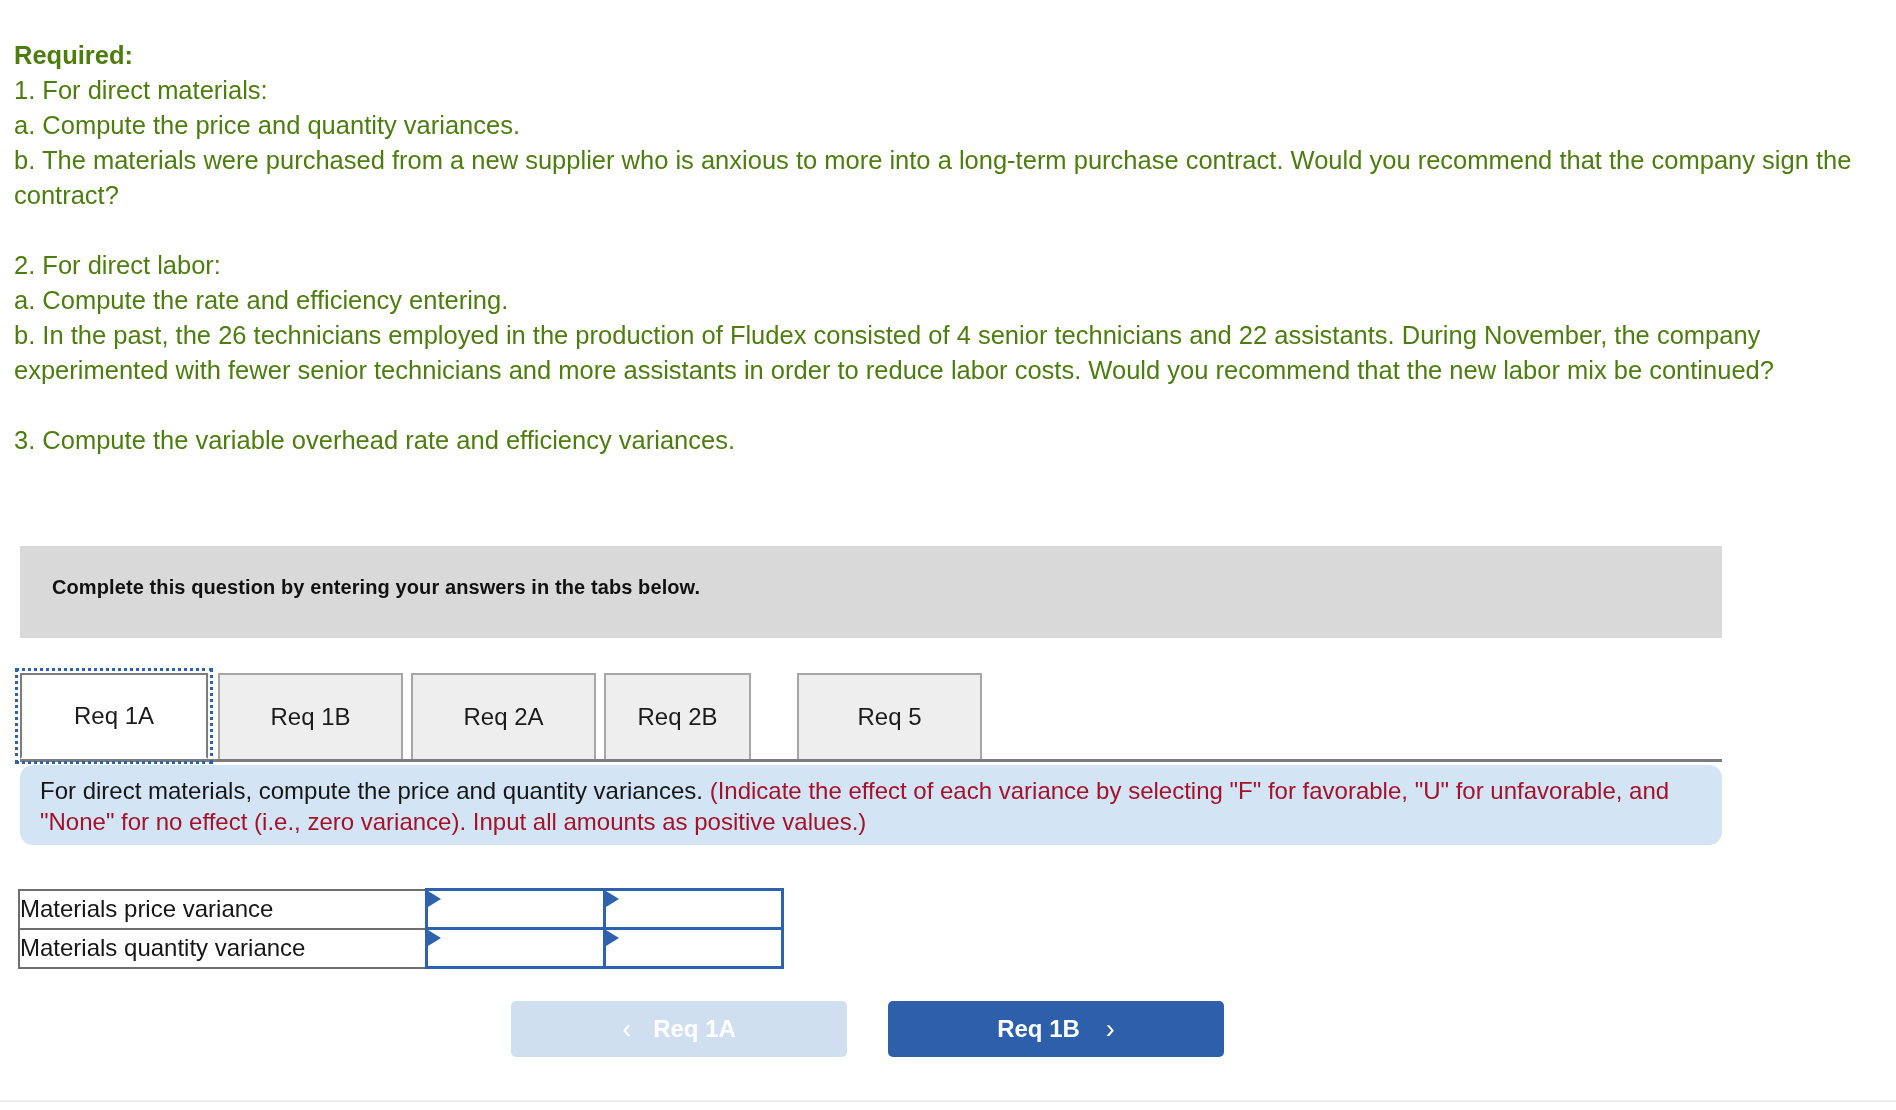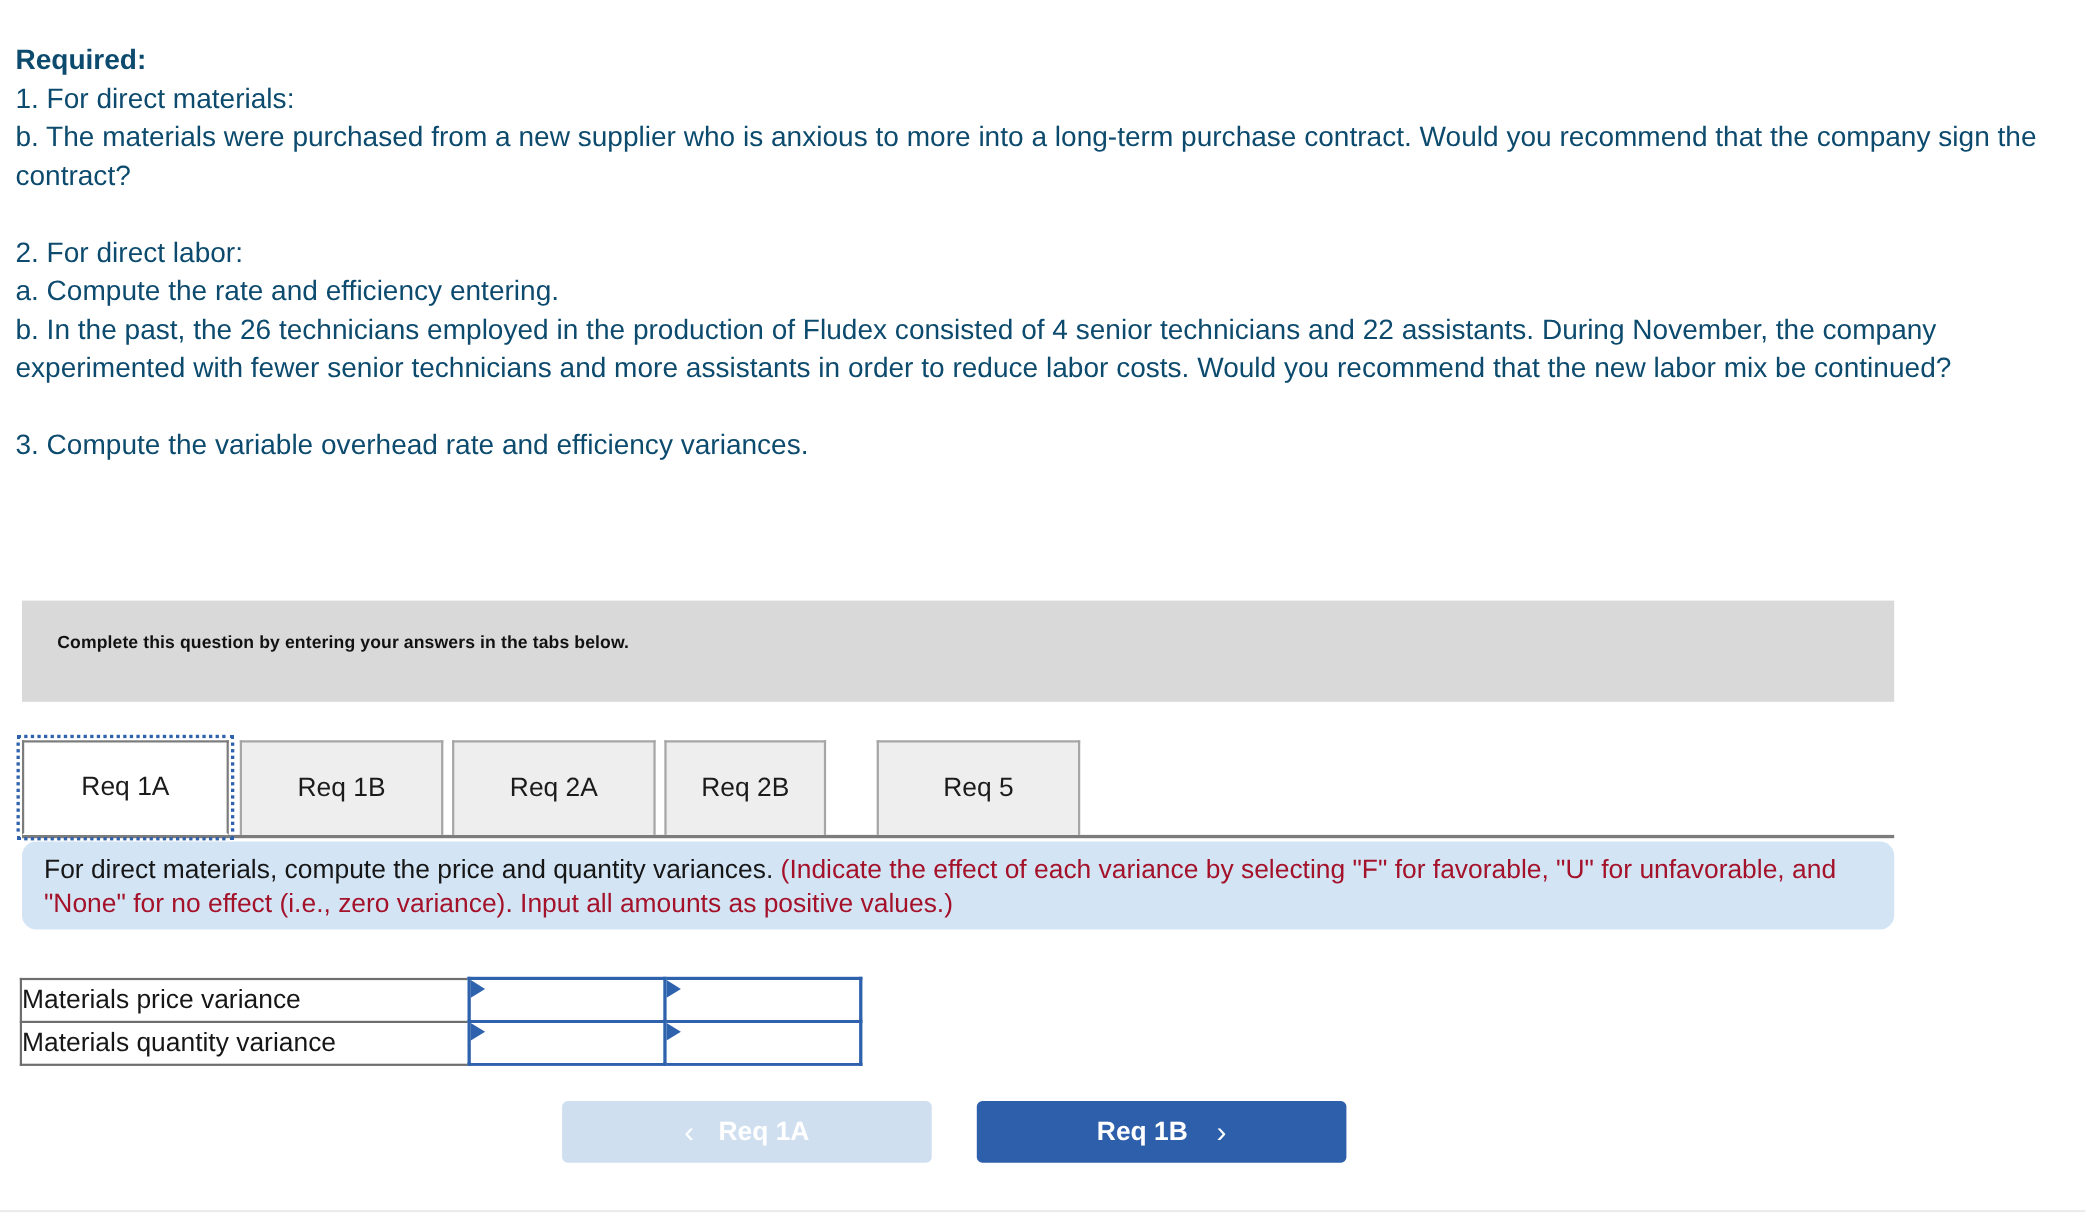--- a/index.html
+++ b/index.html
@@ -19,21 +19,21 @@
   
   #requirements {
     position: absolute;
     left: 14px;
     top: 38px;
     width: 1870px;
   }
   .req-line {
     font-size: 25.5px;
     line-height: 35px;
-    color: #0c4a6e;
+    color: #4d7c0f;
     white-space: normal;
   }
   .req-line.bold {
     font-weight: bold;
   }
   .req-gap {
     height: 35px;
   }
 
   
@@ -43,21 +43,21 @@
     top: 546px;
     width: 1702px;
     height: 92px;
     background: #d9d9d9;
     box-sizing: border-box;
   }
   #complete-banner-text {
     position: absolute;
     left: 32px;
     top: 30px;
-    font-size: 16px;
+    font-size: 20px;
     font-weight: bold;
     color: #111111;
     letter-spacing: 0.1px;
   }
 
   
   #tab-strip {
     position: absolute;
     left: 20px;
     top: 670px;
@@ -216,20 +216,21 @@
     height: 2px;
     background: #ececec;
   }
 </style>
 </head>
 <body>
 
 <div id="requirements">
   <div class="req-line bold">Required:</div>
   <div class="req-line">1. For direct materials:</div>
+  <div class="req-line">a. Compute the price and quantity variances.</div>
   <div class="req-line">b. The materials were purchased from a new supplier who is anxious to more into a long-term purchase contract. Would you recommend that the company sign the contract?</div>
   <div class="req-gap"></div>
   <div class="req-line">2. For direct labor:</div>
   <div class="req-line">a. Compute the rate and efficiency entering.</div>
   <div class="req-line">b. In the past, the 26 technicians employed in the production of Fludex consisted of 4 senior technicians and 22 assistants. During November, the company experimented with fewer senior technicians and more assistants in order to reduce labor costs. Would you recommend that the new labor mix be continued?</div>
   <div class="req-gap"></div>
   <div class="req-line">3. Compute the variable overhead rate and efficiency variances.</div>
 </div>
 
 <div id="complete-banner">

